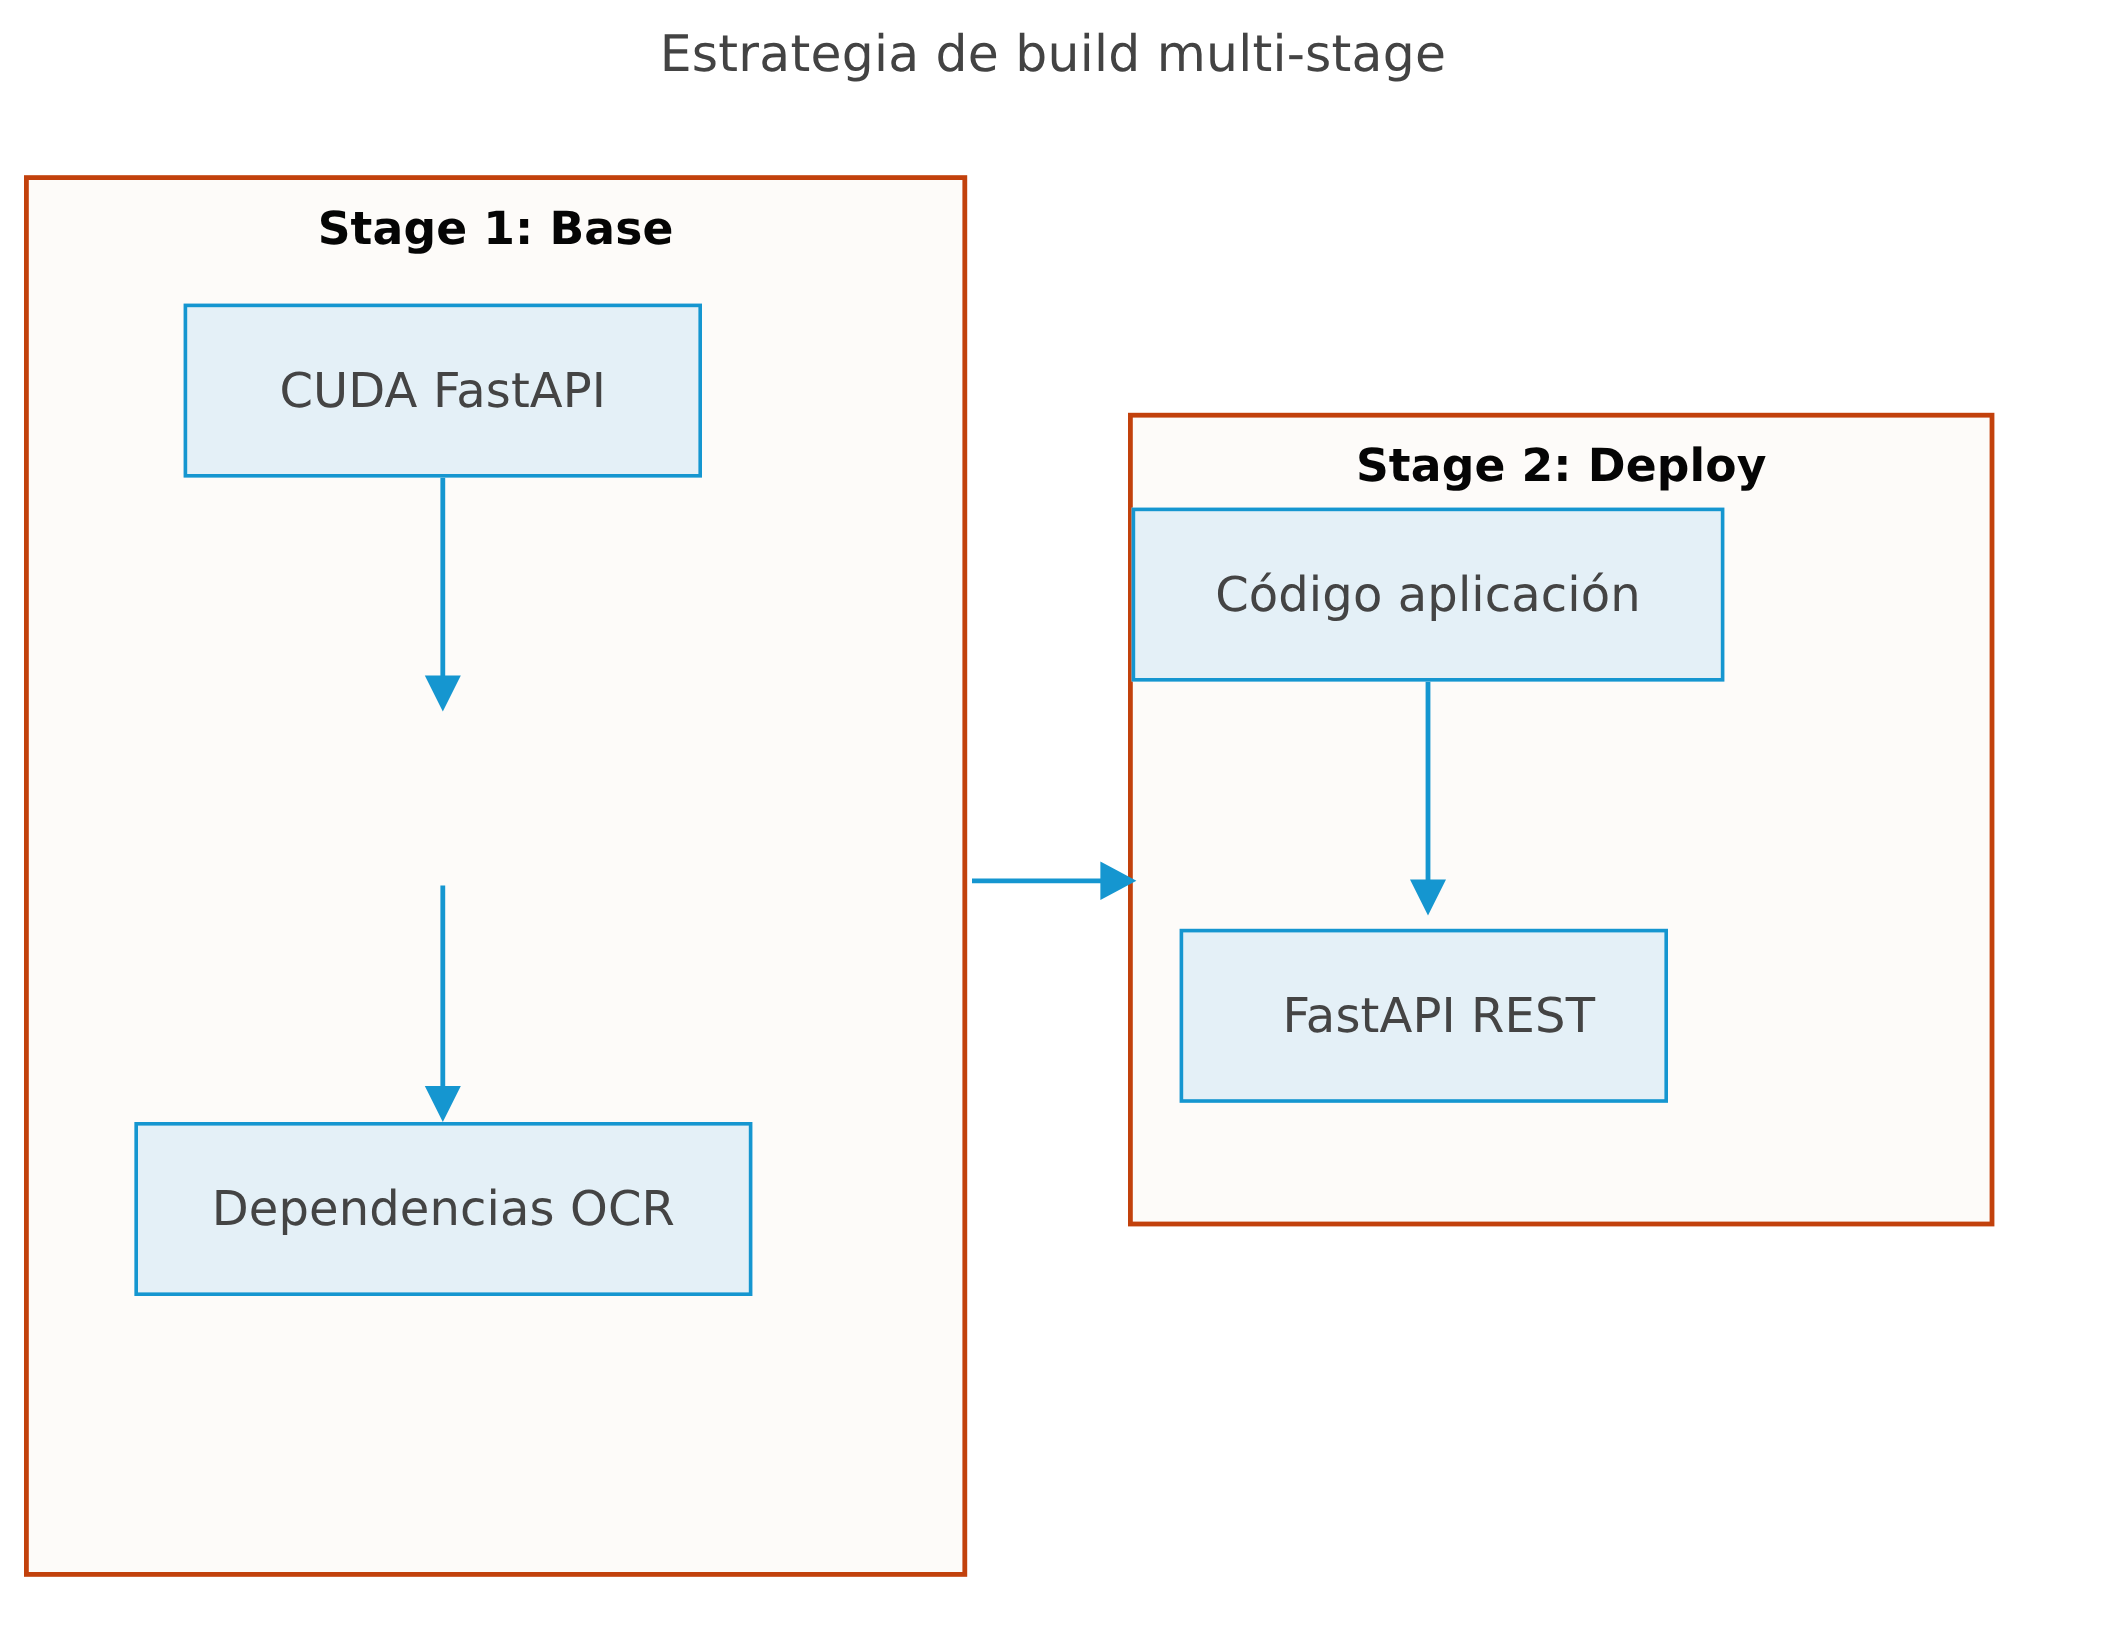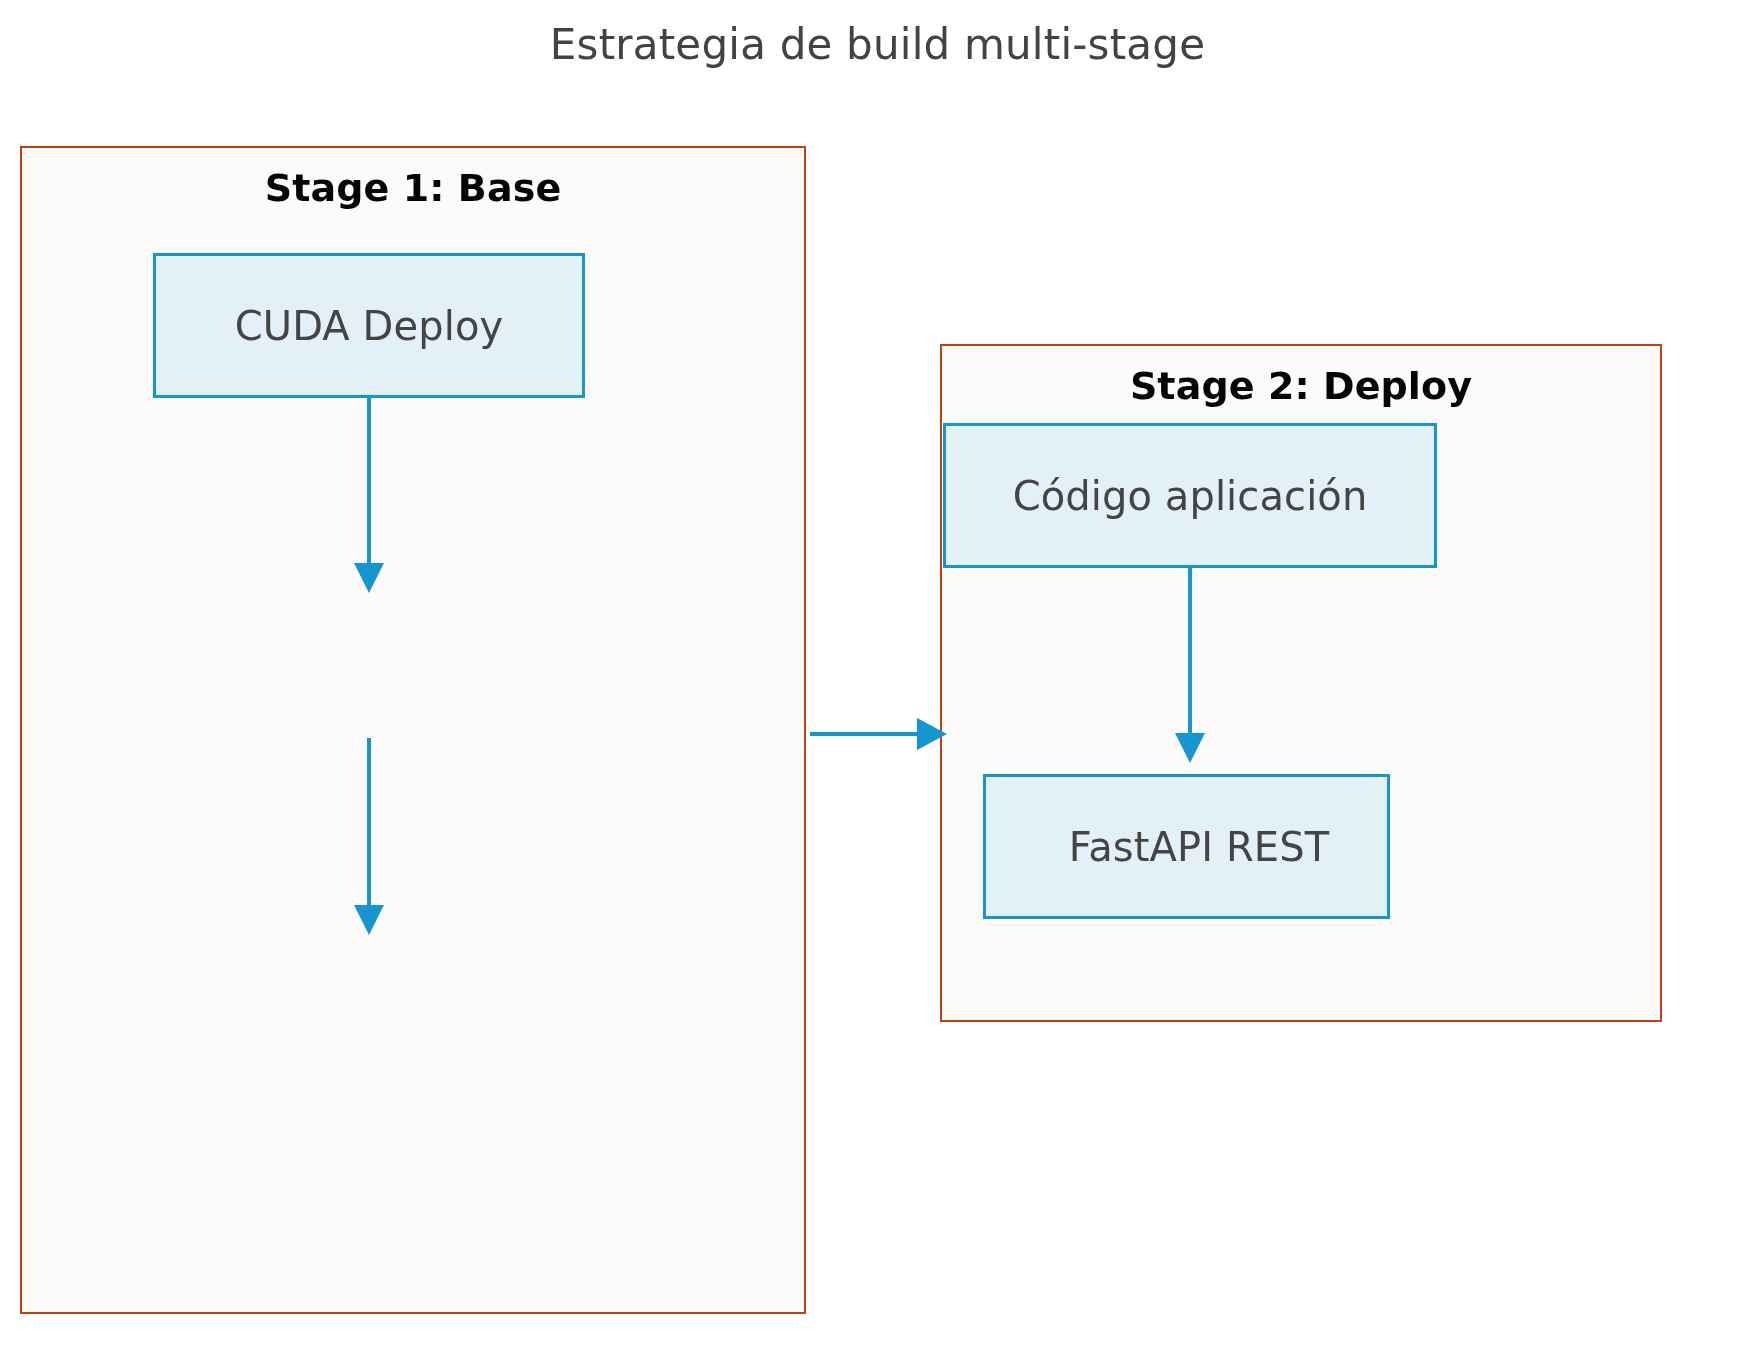--- a/index.html
+++ b/index.html
@@ -34,21 +34,21 @@
     font-weight: 400;
     color: #434343;
     letter-spacing: 0.2px;
     line-height: 1.1;
   }
 
   
   .stage-container {
     position: absolute;
     background: #fdfbf9;
-    border: 2px solid #c2410c;
+    border: 4px solid #c2410c;
     box-sizing: border-box;
   }
   #stage-1 {
     left: 20px;
     top: 146px;
     width: 786px;
     height: 1168px;
   }
   #stage-2 {
     left: 940px;
@@ -136,24 +136,27 @@
       <polygon points="947,734 917,718 917,750" fill="#1596d0"></polygon>
     </g>
 
     <g>
       <line x1="1190" y1="568" x2="1190" y2="745" stroke="#1596d0" stroke-width="4"></line>
       <polygon points="1190,763 1175,733 1205,733" fill="#1596d0"></polygon>
     </g>
   </svg>
 
   <div class="node-box" id="node-cuda">
-    <span class="node-label">CUDA Deploy</span>
+    <span class="node-label">CUDA FastAPI</span>
   </div>
 
 
+  <div class="node-box" id="node-ocr">
+    <span class="node-label">Dependencias OCR</span>
+  </div>
 
   <div class="node-box" id="node-codigo">
     <span class="node-label">Código aplicación</span>
   </div>
 
   <div class="node-box" id="node-fastapi">
     <span class="node-label">FastAPI REST</span>
   </div>
 
 </div>

